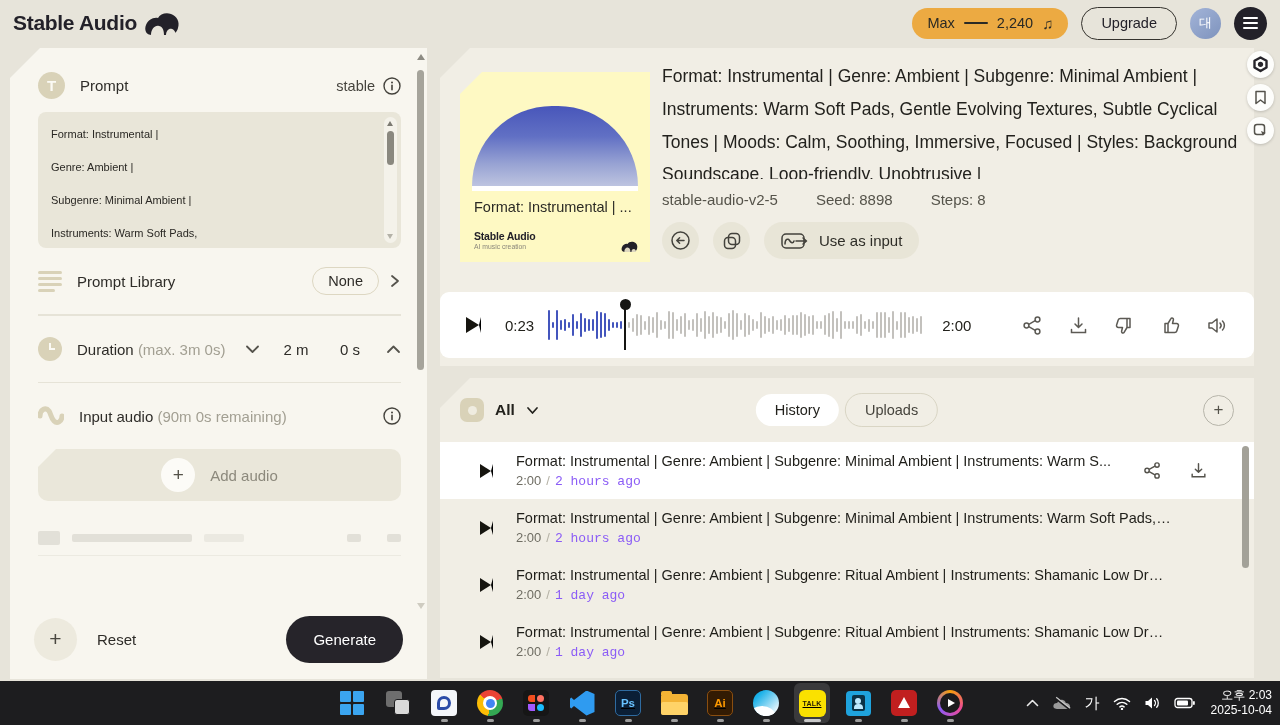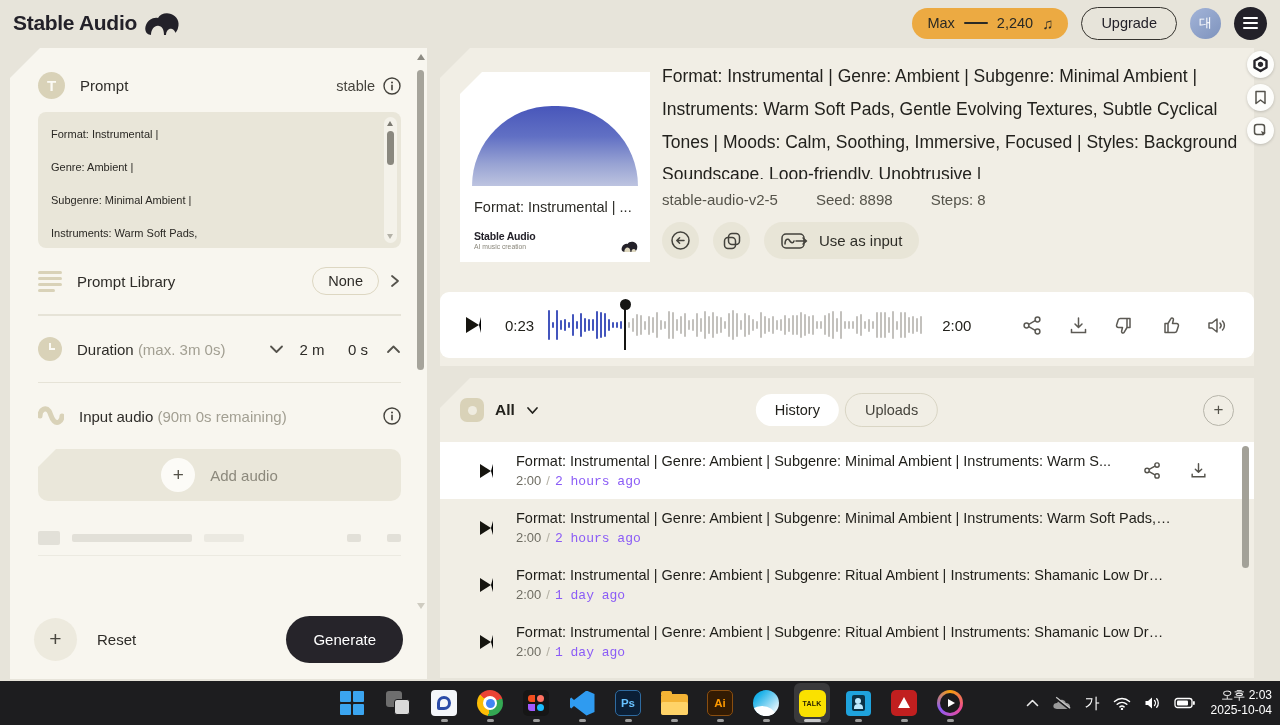--- a/index.html
+++ b/index.html
@@ -64,21 +64,21 @@
   .faded-block{background:#bcb9ae;border-radius:2px;height:8px;}
 
   .sb-footer{position:absolute;left:24px;right:24px;bottom:12px;height:56px;display:flex;align-items:center;}
   .sb-fade{position:absolute;left:0;right:0;bottom:68px;height:26px;background:linear-gradient(to bottom,rgba(248,246,239,0),#f8f6ef);}
   .reset-circle{width:43px;height:43px;border-radius:50%;background:#edeade;border:none;color:#4a4840;font-size:21px;display:flex;align-items:center;justify-content:center;}
   .reset-label{margin-left:20px;font-size:15px;color:#2e2c28;}
   .generate-btn{margin-left:auto;height:47px;border:none;border-radius:24px;background:#26242a;color:#fff;font-size:15px;padding:4px 27px;font-family:inherit;}
 
   
   .now-card{position:absolute;left:440px;top:48px;width:814px;height:318px;background:#f1eee5;clip-path:polygon(30px 0,100% 0,100% 100%,0 100%,0 30px);}
-  .artwork{position:absolute;left:20px;top:24px;width:190px;height:190px;background:#ffffff;clip-path:polygon(22px 0,100% 0,100% 100%,0 100%,0 22px);}
+  .artwork{position:absolute;left:20px;top:24px;width:190px;height:190px;background:#fef9c3;clip-path:polygon(22px 0,100% 0,100% 100%,0 100%,0 22px);}
   .art-dome{position:absolute;left:12px;right:12px;top:34px;height:80px;border-radius:90px 90px 0 0;background:linear-gradient(to bottom,#4856ba 0%,#6170c4 38%,#97a2d3 72%,#bdc4e0 100%);}
   .art-line{position:absolute;left:12px;right:12px;top:114px;height:5px;background:#ffffff;}
   .art-caption{position:absolute;left:14px;top:127px;font-size:14.5px;color:#2b2a25;}
   .art-brand{position:absolute;left:14px;bottom:12px;}
   .art-brand b{display:block;font-size:10.5px;color:#232129;letter-spacing:-.2px;}
   .art-brand i{display:block;font-style:normal;font-size:6.8px;color:#8a877b;margin-top:1px;}
   .art-cloud{position:absolute;right:12px;bottom:10px;}
 
   .now-details{position:absolute;left:222px;top:12px;right:16px;}
   .prompt-text{font-size:17.5px;line-height:32.8px;color:#22211d;max-height:119px;overflow:hidden;}
@@ -118,21 +118,21 @@
   .t-icons{display:flex;gap:27px;margin-right:26px;}
   .t-icons button{background:none;border:none;padding:0;display:flex;}
   .lib-scroll{position:absolute;right:5px;top:68px;width:7px;height:122px;border-radius:4px;background:#a3a198;}
 
   
   .float-btns{position:absolute;right:6px;top:51px;display:flex;flex-direction:column;gap:6px;}
   .float-btn{width:27px;height:27px;border-radius:50%;background:#fdfdfb;box-shadow:0 1px 3px rgba(0,0,0,.18);border:none;display:flex;align-items:center;justify-content:center;}
 
   
   .taskbar{position:absolute;left:0;right:0;bottom:0;height:44px;background:#1d1d1f;}
-  .tb-apps{position:absolute;left:334px;top:0;bottom:0;display:flex;align-items:center;gap:10px;}
+  .tb-apps{position:absolute;left:334px;top:0;bottom:0;display:flex;align-items:center;gap:10px;text-decoration:underline;}
   .tb-app{position:relative;width:36px;height:40px;display:flex;align-items:center;justify-content:center;border-radius:6px;}
   .tb-app.running:after{content:"";position:absolute;bottom:1px;left:15px;width:7px;height:3px;border-radius:2px;background:#9d9d9d;}
   .tb-app.focused{background:#3a3a3c;}
   .tb-app.focused:after{left:10px;width:17px;background:#c9c9c9;}
   .ico-start{width:24px;height:24px;display:grid;grid-template-columns:11px 11px;grid-template-rows:11px 11px;gap:2px;}
   .ico-start span{background:#3ba5f0;border-radius:1px;}
   .ico-taskview{position:relative;width:24px;height:24px;}
   .ico-taskview i{position:absolute;width:16px;height:16px;border-radius:3px;}
   .ico-taskview i:first-child{left:0;top:0;background:#6e6e6e;}
   .ico-taskview i:last-child{right:0;bottom:0;background:#d9d9d9;border:1px solid #1d1d1f;}
@@ -254,21 +254,21 @@
           </span>
         </span>
       </div>
       <div class="s-divider"></div>
 
       <div class="s-divider"></div>
 
       <div class="s-row">
         <span class="icon-clock"></span>
         <span class="row-label"><span>Duration</span> <span class="hint">(max. 3m 0s)</span></span>
-        <span class="row-right" style="gap:10px;">
+        <span class="row-right" style="gap:18px;">
           <button class="tray-btn">
             <svg width="15" height="10" viewBox="0 0 15 10">
                 <polyline points="2,2.5 7.5,8 13,2.5" fill="none" stroke="#55534c" stroke-width="1.8" stroke-linecap="round" stroke-linejoin="round"></polyline>
               </svg>
           </button>
           <span class="dur-val">2 m</span>
           <span class="dur-val">0 s</span>
           <button class="tray-btn">
             <svg width="15" height="10" viewBox="0 0 15 10">
                 <polyline points="2,8 7.5,2.5 13,8" fill="none" stroke="#55534c" stroke-width="1.8" stroke-linecap="round" stroke-linejoin="round"></polyline>

